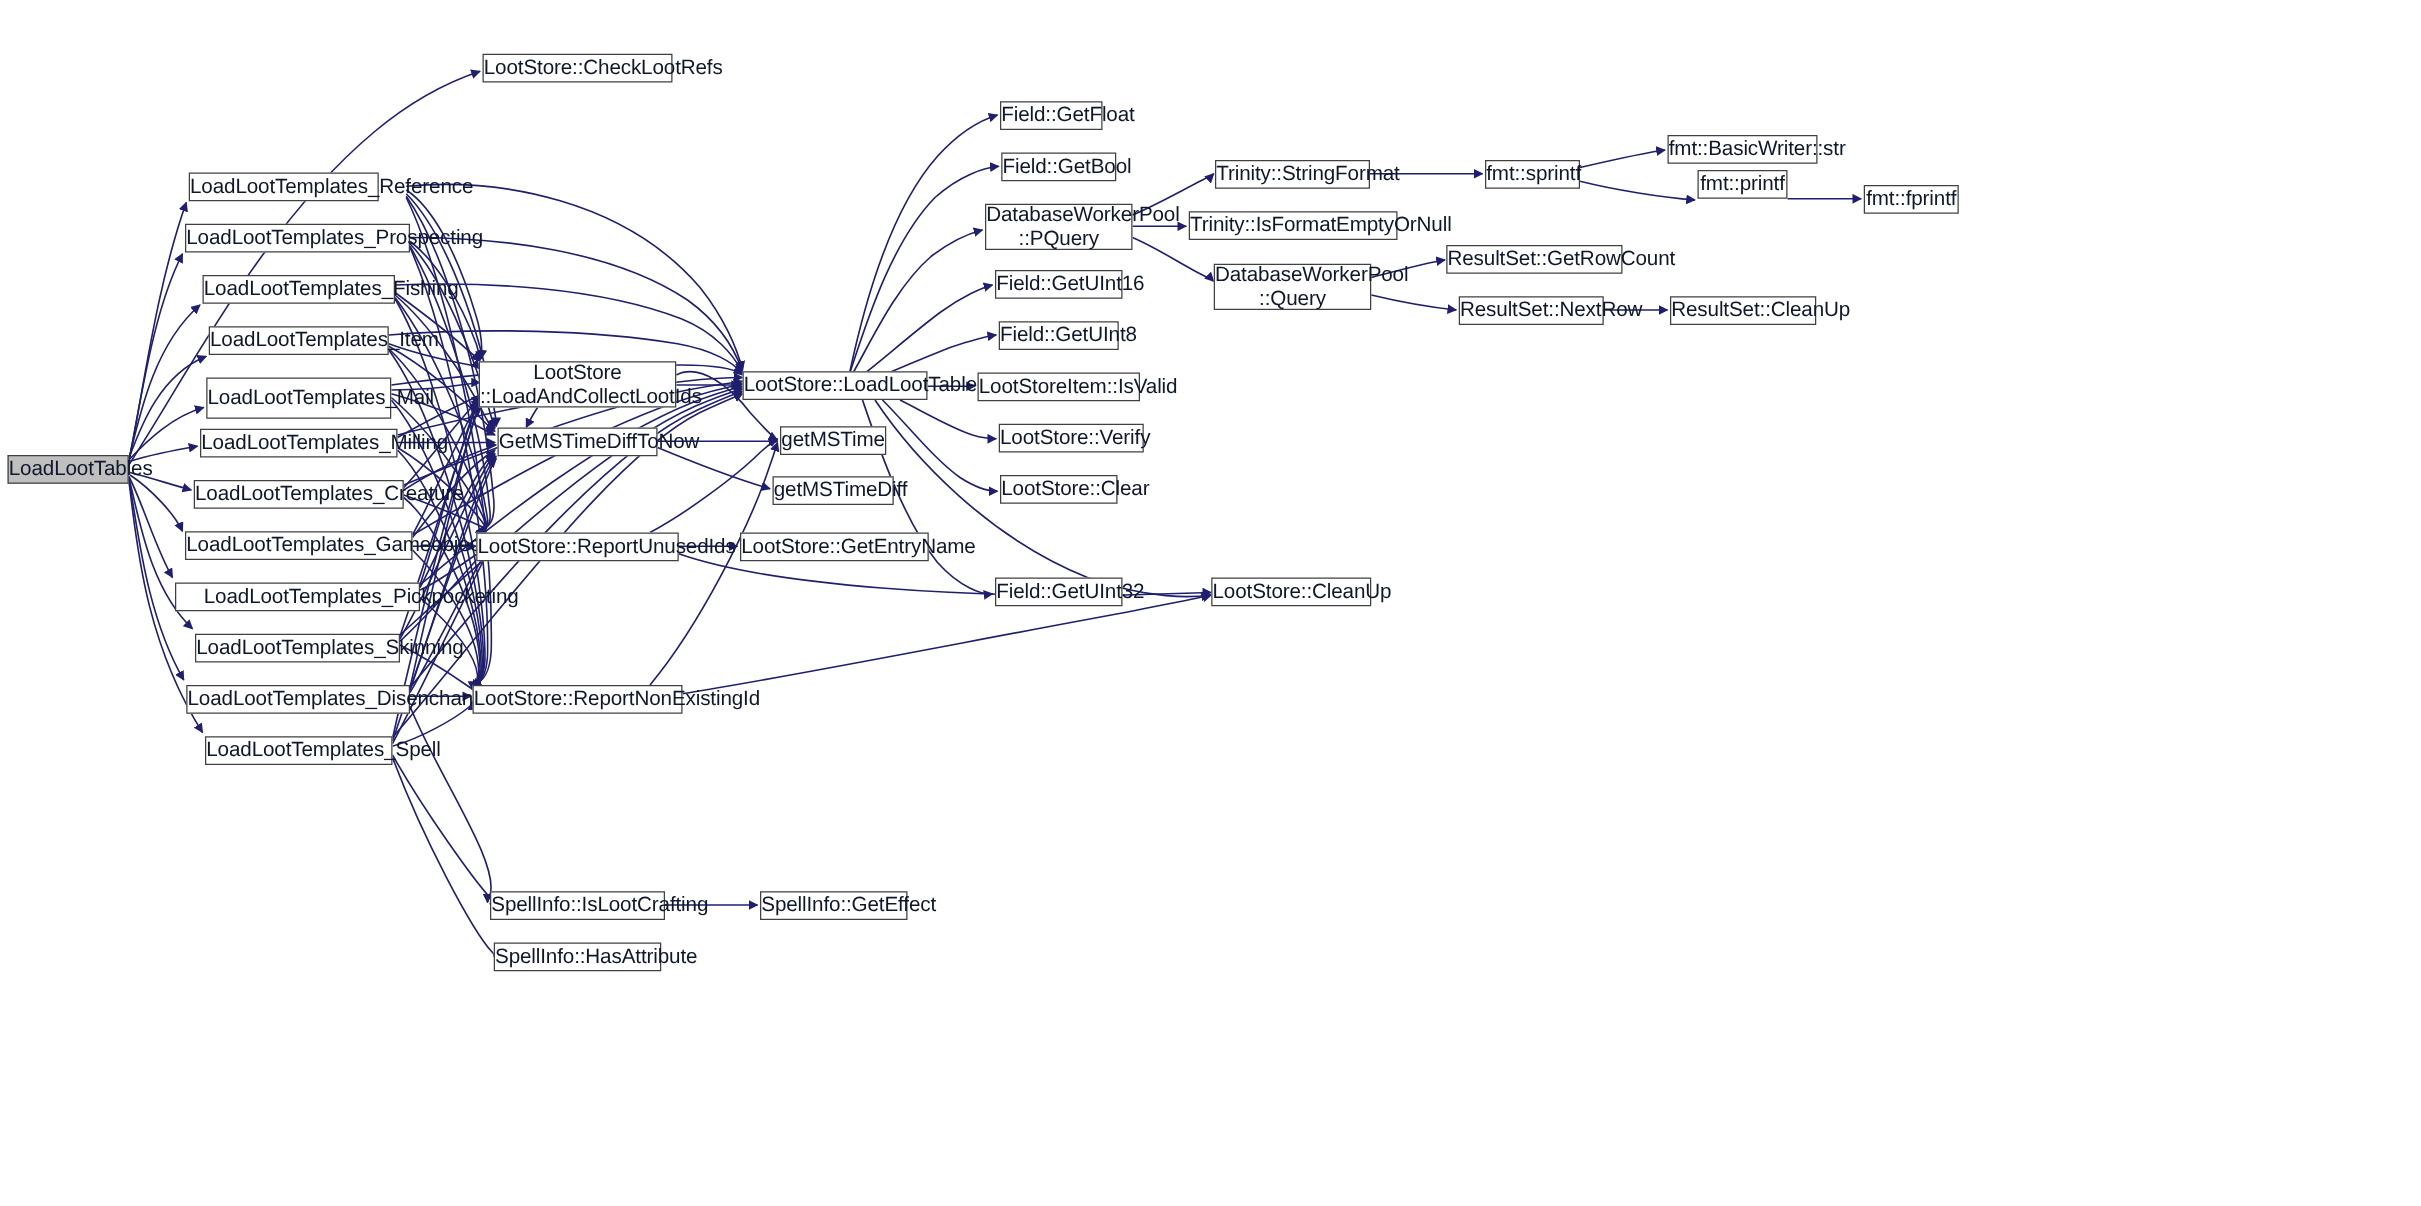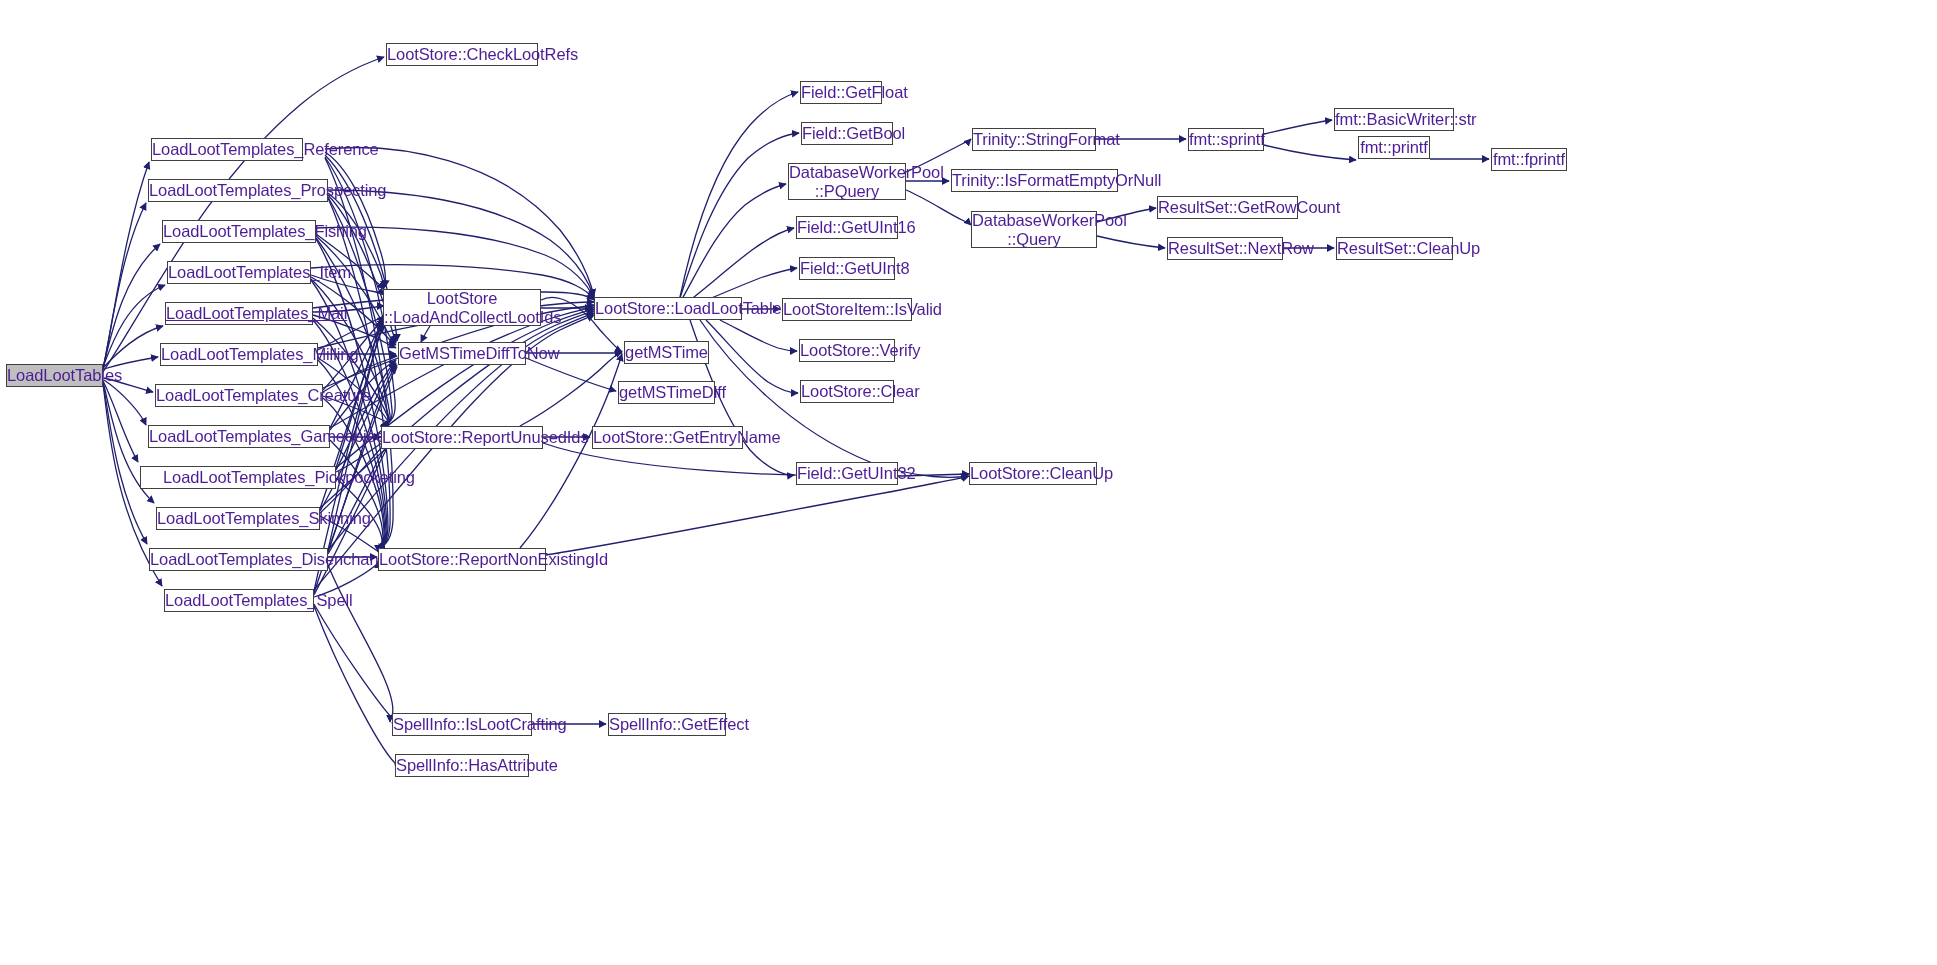--- a/index.html
+++ b/index.html
@@ -31,21 +31,21 @@
     left: 0;
     top: 0;
     width: 1937px;
     height: 965px;
   }
   .node {
     position: absolute;
     box-sizing: border-box;
     border: 1.4px solid #404040;
     background: #ffffff;
-    color: #4c1d95;
+    color: #0f172a;
     display: flex;
     align-items: center;
     justify-content: center;
     text-align: center;
     font-size: 16.5px;
     line-height: 19px;
     letter-spacing: -0.1px;
     white-space: nowrap;
     cursor: pointer;
   }
@@ -195,21 +195,21 @@
       </div>
       <div class="node" style="left: 148px; top: 179px; width: 180px; height: 23px;">
         <span class="node-label">LoadLootTemplates_Prospecting</span>
       </div>
       <div class="node" style="left: 162px; top: 220px; width: 154px; height: 23px;">
         <span class="node-label">LoadLootTemplates_Fishing</span>
       </div>
       <div class="node" style="left: 167px; top: 261px; width: 144px; height: 23px;">
         <span class="node-label">LoadLootTemplates_Item</span>
       </div>
-      <div class="node" style="left: 165px; top: 302px; width: 148px; height: 23px; text-decoration: underline;">
+      <div class="node" style="left: 165px; top: 302px; width: 148px; height: 33px;">
         <span class="node-label">LoadLootTemplates_Mail</span>
       </div>
       <div class="node" style="left: 160px; top: 343px; width: 158px; height: 23px;">
         <span class="node-label">LoadLootTemplates_Milling</span>
       </div>
       <div class="node" style="left: 155px; top: 384px; width: 168px; height: 23px;">
         <span class="node-label">LoadLootTemplates_Creature</span>
       </div>
       <div class="node" style="left: 148px; top: 425px; width: 182px; height: 23px;">
         <span class="node-label">LoadLootTemplates_Gameobject</span>
@@ -270,21 +270,21 @@
       </div>
       <div class="node" style="left: 796px; top: 216px; width: 102px; height: 23px;">
         <span class="node-label">Field::GetUInt16</span>
       </div>
       <div class="node" style="left: 799px; top: 257px; width: 96px; height: 23px;">
         <span class="node-label">Field::GetUInt8</span>
       </div>
       <div class="node" style="left: 782px; top: 298px; width: 130px; height: 23px;">
         <span class="node-label">LootStoreItem::IsValid</span>
       </div>
-      <div class="node" style="left: 799px; top: 339px; width: 96px; height: 23px;">
+      <div class="node" style="left: 799px; top: 339px; width: 116px; height: 23px;">
         <span class="node-label">LootStore::Verify</span>
       </div>
       <div class="node" style="left: 800px; top: 380px; width: 94px; height: 23px;">
         <span class="node-label">LootStore::Clear</span>
       </div>
       <div class="node" style="left: 796px; top: 462px; width: 102px; height: 23px;">
         <span class="node-label">Field::GetUInt32</span>
       </div>
       <div class="node" style="left: 969px; top: 462px; width: 128px; height: 23px;">
         <span class="node-label">LootStore::CleanUp</span>

